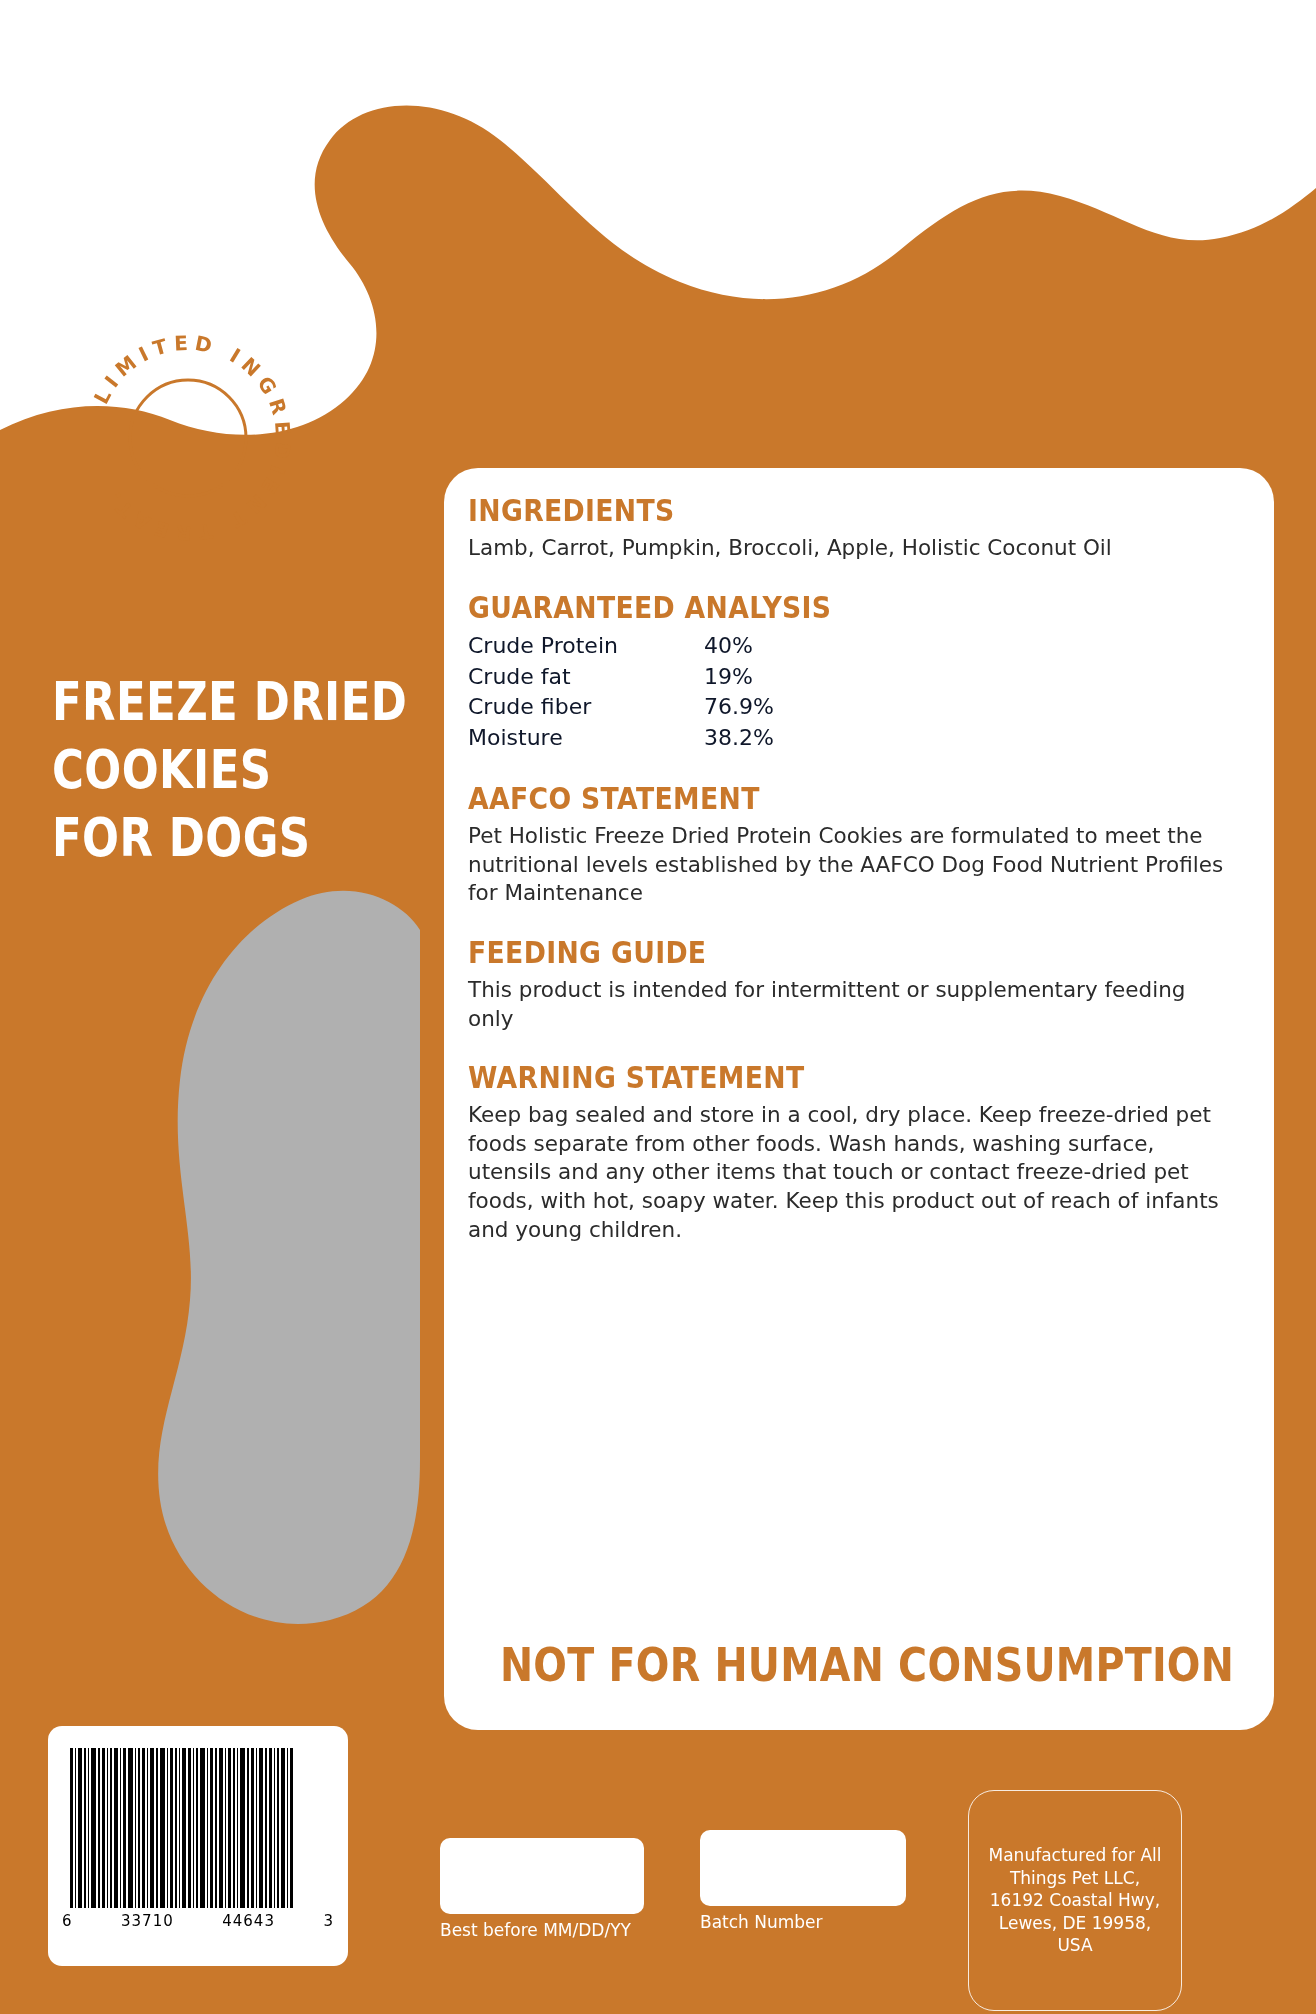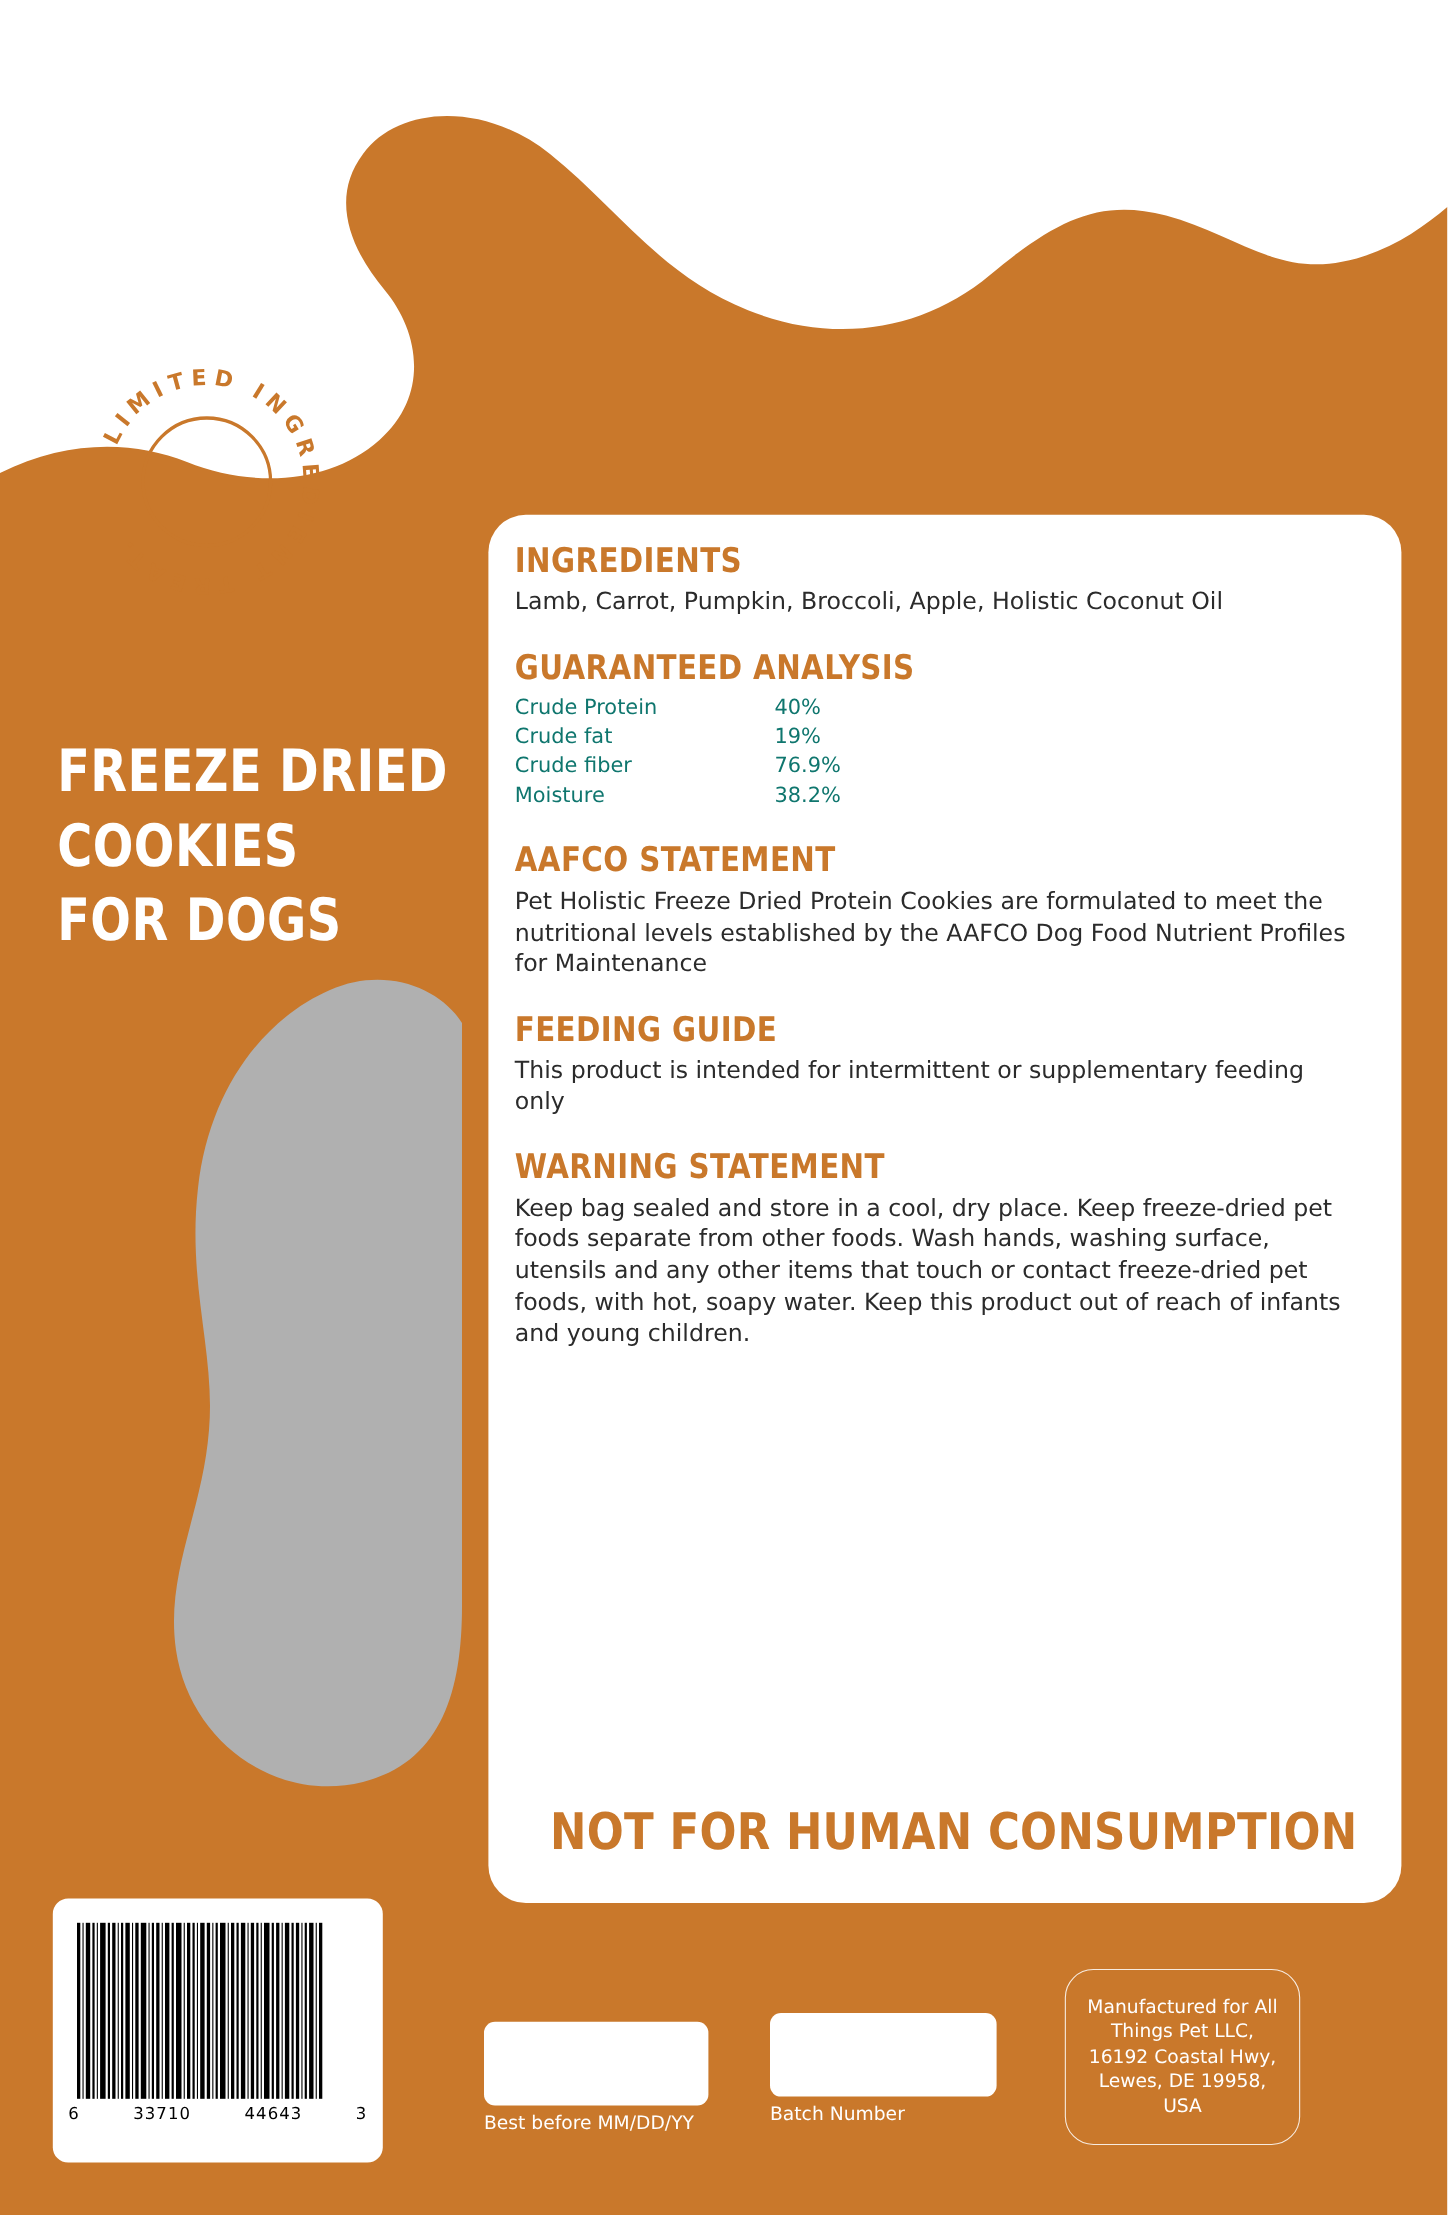--- a/index.html
+++ b/index.html
@@ -94,22 +94,22 @@
     color: #2b2b2b;
     font-size: 21.5px;
     line-height: 1.33;
     margin: 0;
     max-width: 760px;
   }
 
   
   .ga-table {
     border-collapse: collapse;
-    color: #0f766e;
-    font-size: 19px;
+    color: #0f172a;
+    font-size: 22px;
     line-height: 1.36;
   }
   .ga-table td { padding: 0 0 1px 0; }
   .ga-label { width: 236px; }
   .ga-value { width: 120px; }
 
   .not-human {
     position: absolute;
     left: 500px;
     top: 1638px;
@@ -177,21 +177,21 @@
     font-size: 17px;
   }
   .field-label.best { left: 440px; top: 1920px; }
   .field-label.batch { left: 700px; top: 1912px; }
 
   .mfg-box {
     position: absolute;
     left: 968px;
     top: 1790px;
     width: 214px;
-    height: 160px;
+    height: 221px;
     border: 1.5px solid rgba(255,255,255,0.85);
     border-radius: 26px;
     color: #ffffff;
     font-size: 17px;
     line-height: 1.32;
     text-align: center;
     display: flex;
     align-items: center;
     justify-content: center;
     padding: 0 12px;

